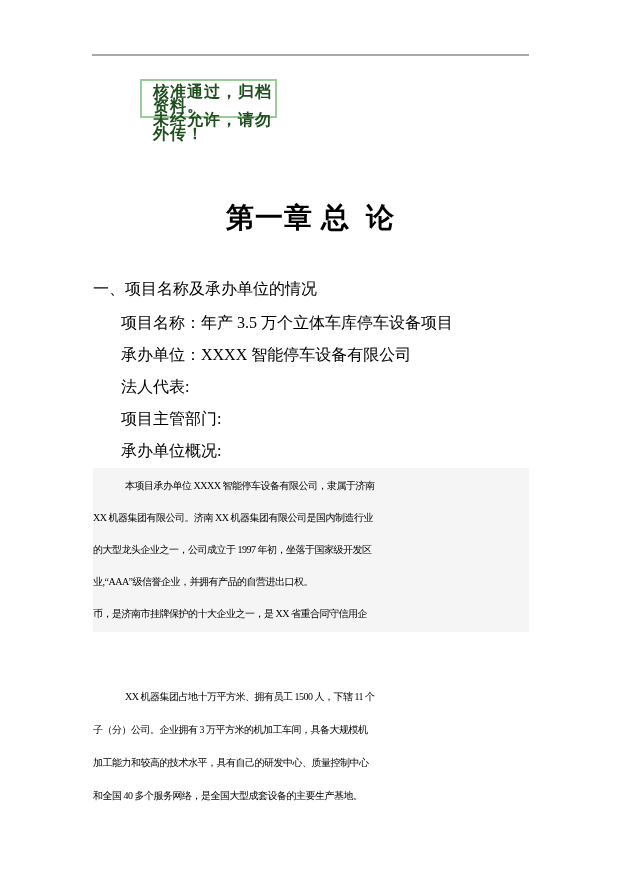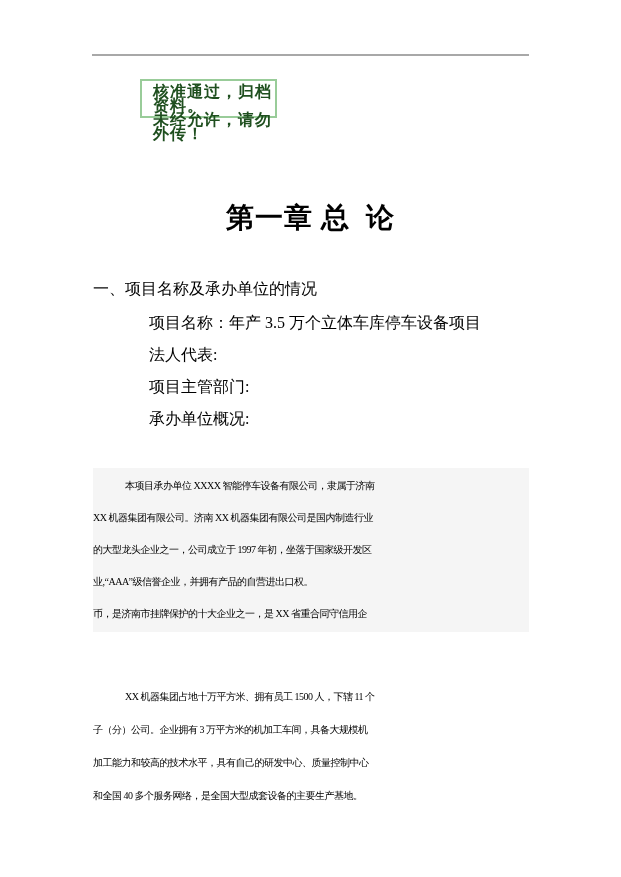--- a/index.html
+++ b/index.html
@@ -20,21 +20,21 @@
     white-space:pre;letter-spacing:1px;
   }
   .heading{
     position:absolute;left:93px;top:273px;width:436px;
     font-size:16px;line-height:32px;white-space:nowrap;font-family:Liberation Serif, serif;
   }
   .info{
     position:absolute;left:121px;top:307px;width:408px;
     font-size:16px;line-height:32px;
   }
-  .info .line{white-space:nowrap;margin-left:28px;}
+  .info .line{white-space:nowrap;}
   .para{
     position:absolute;left:93px;width:436px;
     font-size:10px;line-height:32px;
   }
   .para .line{white-space:nowrap;letter-spacing:-0.5px;}
   .para-shaded{top:468px;padding:2px 0;}
   .para-plain{top:680px;line-height:33px;}
   .indent{padding-left:32px;}
 </style>
 </head>
@@ -48,20 +48,21 @@
     <div>核准通过，归档资料。</div>
     <div>未经允许，请勿外传！</div>
   </div>
 
   <h1 class="title">第一章 总  论</h1>
 
   <div class="heading">一、项目名称及承办单位的情况</div>
 
   <div class="info">
     <div class="line">项目名称：年产 3.5 万个立体车库停车设备项目</div>
+    <div class="line">承办单位：XXXX 智能停车设备有限公司</div>
     <div class="line">法人代表:</div>
     <div class="line">项目主管部门:</div>
     <div class="line">承办单位概况:</div>
   </div>
 
   <div class="para para-shaded" style="background: rgb(245, 245, 245);">
     <div class="line indent">本项目承办单位 XXXX 智能停车设备有限公司，隶属于济南</div>
     <div class="line">XX 机器集团有限公司。济南 XX 机器集团有限公司是国内制造行业</div>
     <div class="line">的大型龙头企业之一，公司成立于 1997 年初，坐落于国家级开发区</div>
     <div class="line">业,“AAA”级信誉企业，并拥有产品的自营进出口权。</div>

